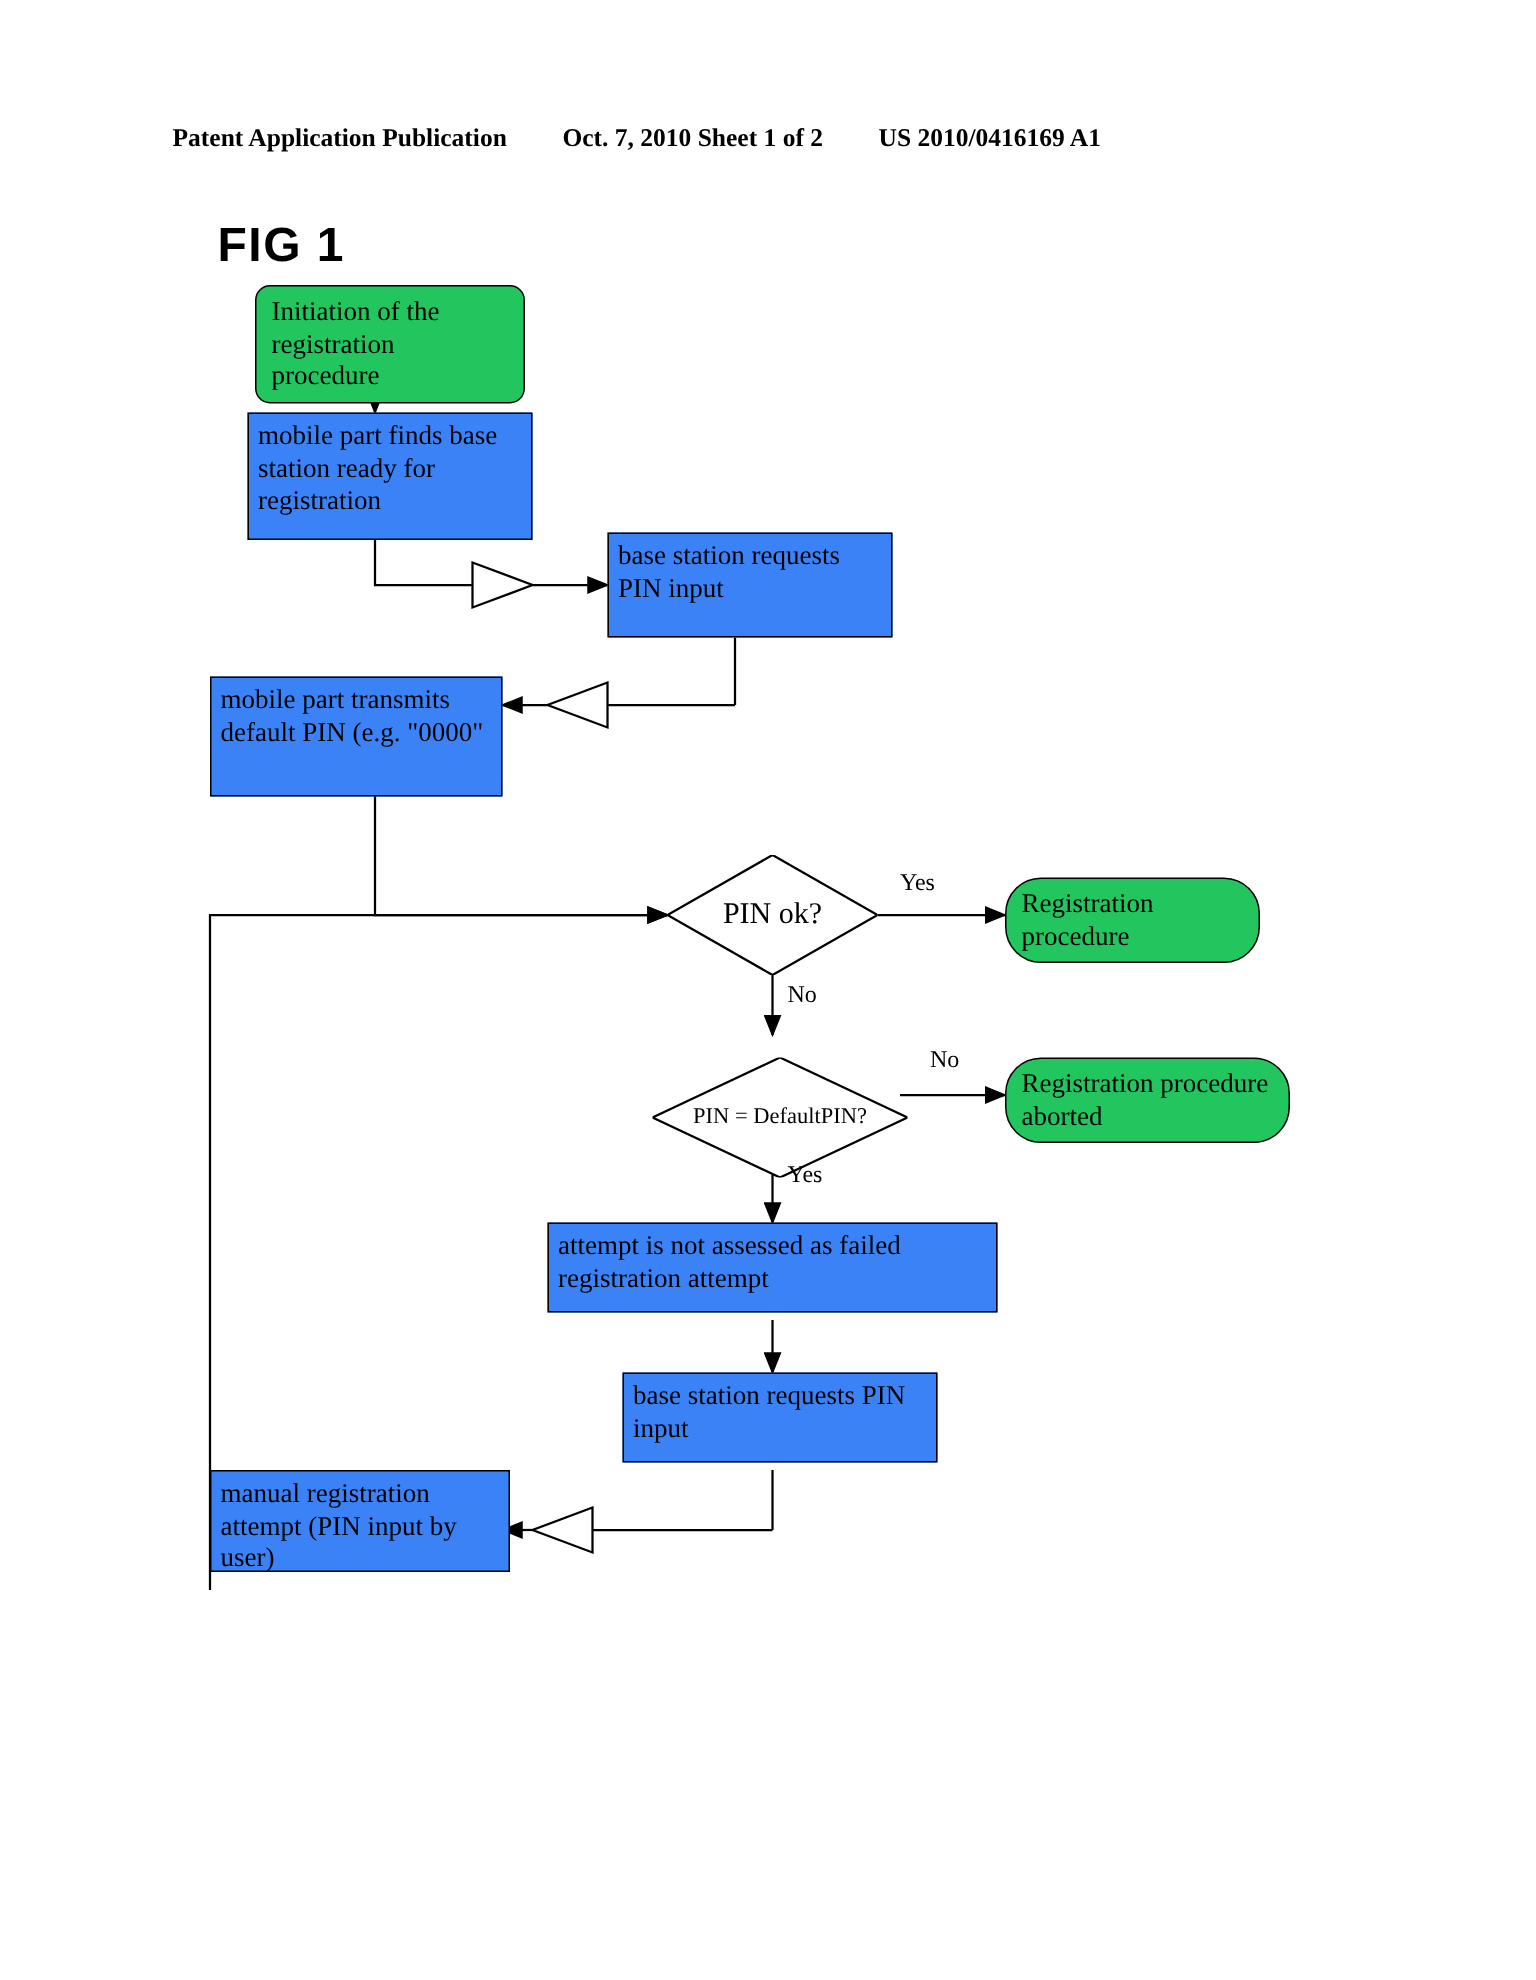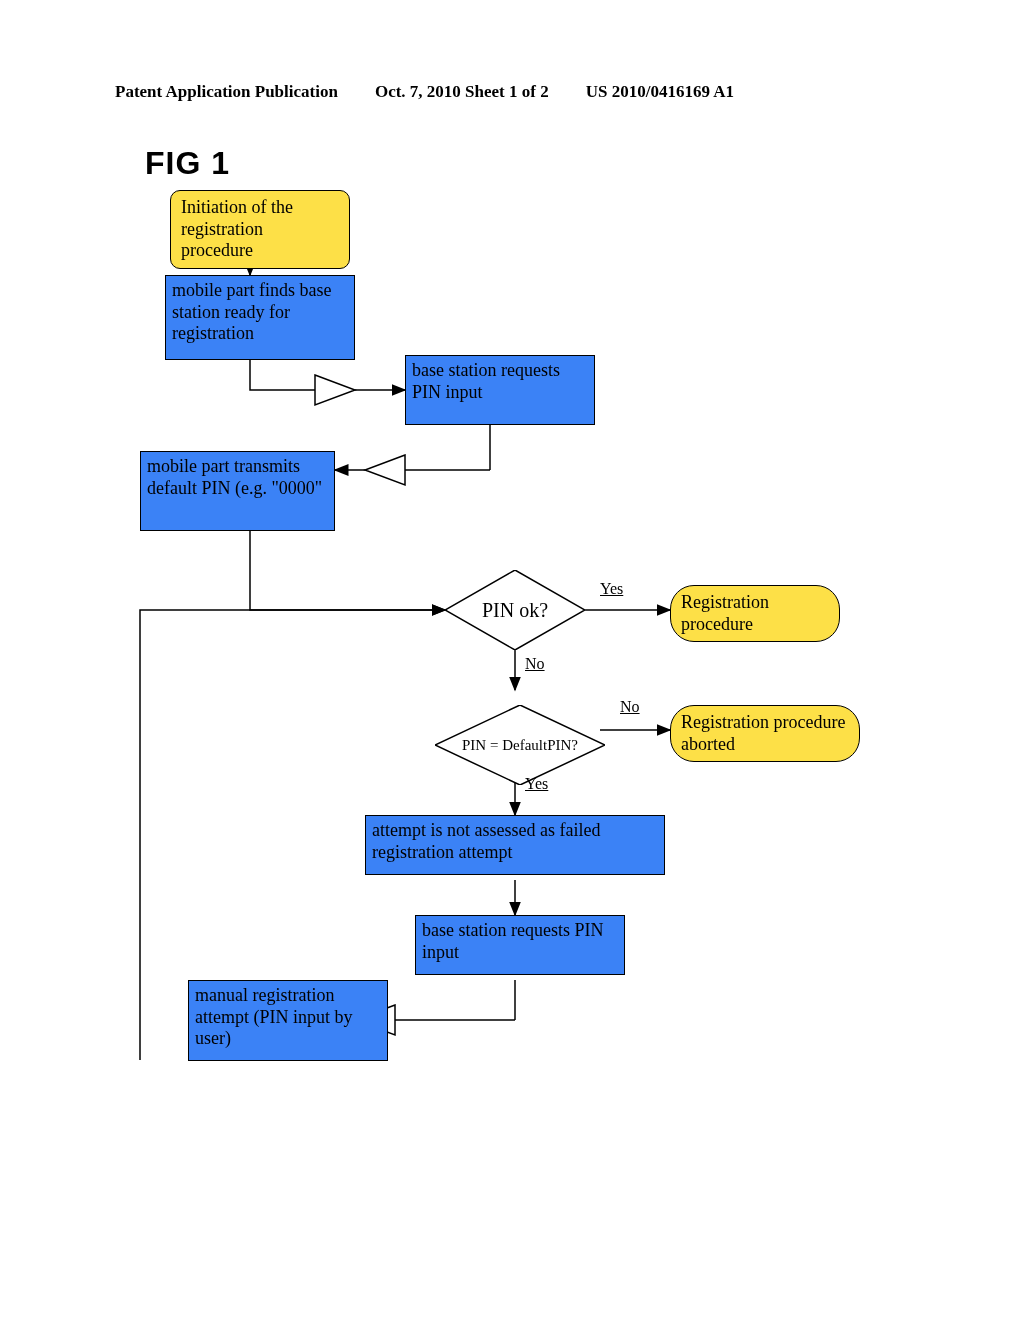--- a/index.html
+++ b/index.html
@@ -43,21 +43,21 @@
     border: 1.5px solid #000;
     background: #3b82f6;
     padding: 4px 6px;
     font-size: 18px;
     line-height: 1.2;
   }
   .terminator {
     position: absolute;
     border: 1.5px solid #000;
     border-radius: 24px;
-    background: #fde047;
+    background: #22c55e;
     padding: 6px 10px;
     font-size: 18px;
     line-height: 1.2;
   }
   .diamond {
     position: absolute;
     width: 140px;
     height: 80px;
   }
   .diamond svg { width: 100%; height: 100%; display: block; }
@@ -66,21 +66,20 @@
     top: 50%;
     left: 50%;
     transform: translate(-50%, -50%);
     font-size: 20px;
     text-align: center;
     white-space: nowrap;
   }
   .lbl {
     position: absolute;
     font-size: 16px;
-    text-decoration: underline;
   }
   svg.wires {
     position: absolute;
     top: 0; left: 0;
     width: 830px; height: 1100px;
     overflow: visible;
   }
 </style>
 </head>
 <body>
@@ -176,17 +175,17 @@
   </div>
 
   <div class="box" style="top:635px; left:270px; width:300px; height:60px;">
     <span>attempt is not assessed as failed registration attempt</span>
   </div>
 
   <div class="box" style="top:735px; left:320px; width:210px; height:60px;">
     <span>base station requests PIN input</span>
   </div>
 
-  <div class="box" style="top:800px; left:45px; width:200px; height:81px;margin-left:48px;">
+  <div class="box" style="top:800px; left:45px; width:200px; height:68px;">
     <span>manual registration attempt (PIN input by user)</span>
   </div>
 
 </div>
 
 </body></html>

